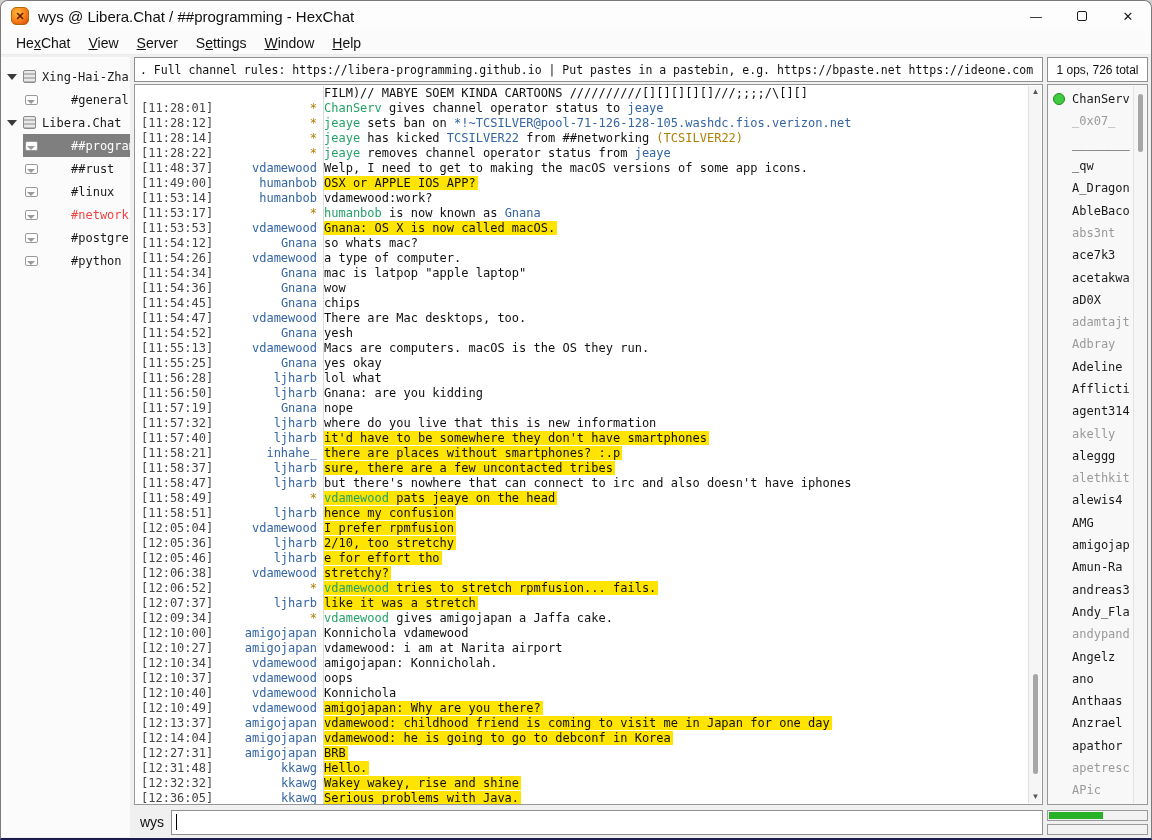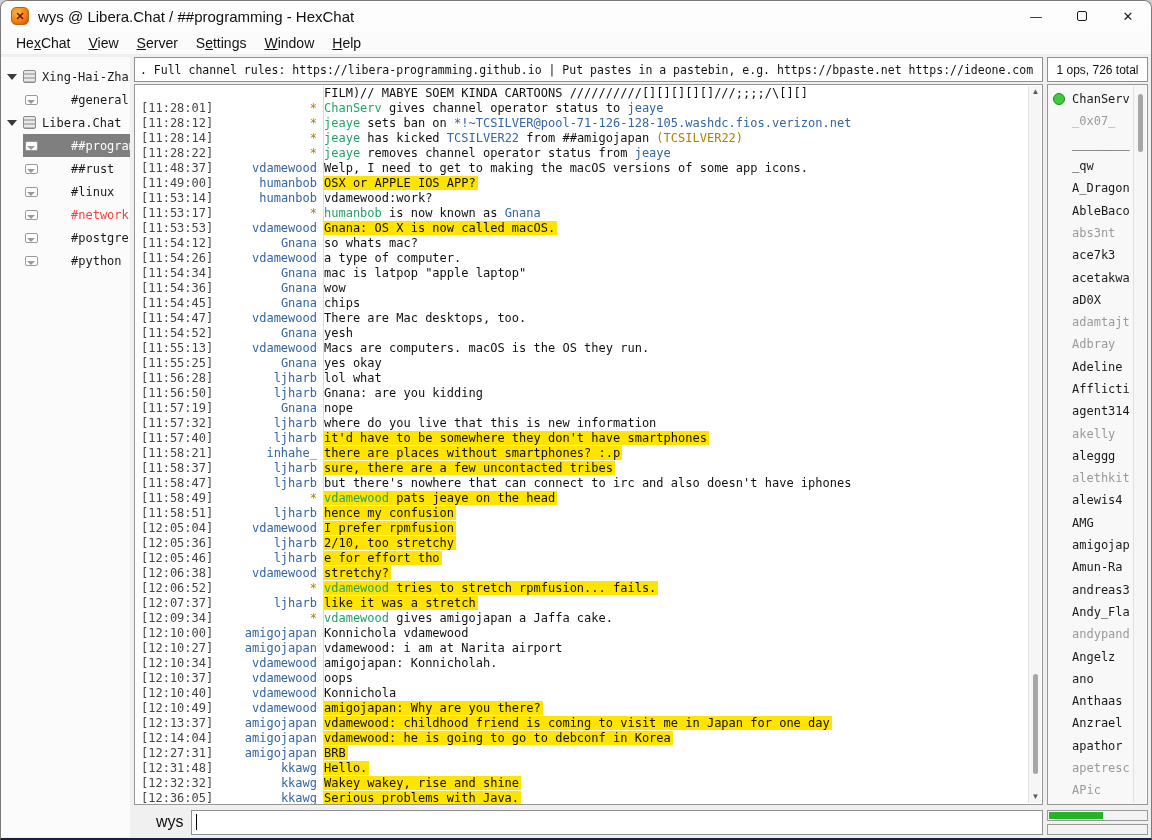--- a/index.html
+++ b/index.html
@@ -77,21 +77,21 @@
     overflow:hidden; padding-top:2px; }
   .users { position:absolute; top:3px; left:0; right:12px; bottom:0; overflow:hidden; }
   .user-row { height:22.3px; display:flex; align-items:center; font:12px "DejaVu Sans Mono",monospace; color:#1a1a1a;
     padding-left:5px; white-space:pre; overflow:hidden; }
   .uicon { width:19px; flex:none; display:flex; align-items:center; }
   .opdot { width:12px; height:12px; border-radius:50%; background:#3ecc3e; border:1px solid #1f8a1f; }
   .user-row.away .uname { color:#9a9a9a; }
 
   
   .inputrow { grid-column:2; grid-row:3; display:flex; align-items:center; gap:7px; }
-  .nicklabel { font-size:16px; color:#111; padding-left:6px;margin-left:16px; }
+  .nicklabel { font-size:14px; color:#111; padding-left:6px; }
   .inputfield { flex:1; height:25px; background:#fff; border:1px solid #8f8f8f; display:flex; align-items:center;
     padding-left:4px; }
   .caret { width:1px; height:16px; background:#000; }
 
   .meters { grid-column:3; grid-row:3; display:flex; flex-direction:column; gap:3px; justify-content:center; }
   .meter { height:11px; border:1px solid #9a9a9a; background:#f3f3f3; position:relative; }
   .meter-fill { position:absolute; left:1px; top:1px; bottom:1px; width:55%; background:#27b227; }
 </style>
 </head>
 <body>
@@ -164,21 +164,21 @@
 
     <div class="topicbar">. Full channel rules: https://libera-programming.github.io | Put pastes in a pastebin, e.g. https://bpaste.net https://ideone.com</div>
 
     <div class="usercount">1 ops, 726 total</div>
 
     <div class="chatwrap">
       <div class="chatlines" id="chatlines">
           <div class="chat-row"><span class="ts"></span><span class="nick"></span><span class="msgwrap"><span class="msg"><span>FILM)// MABYE SOEM KINDA CARTOONS //////////[][][][][]///;;;;/\[][]</span></span></span></div>
           <div class="chat-row"><span class="ts">[11:28:01]</span><span class="nick star">*</span><span class="msgwrap"><span class="msg"><span class="c-green">ChanServ</span><span> gives channel operator status to </span><span class="c-blue">jeaye</span></span></span></div>
           <div class="chat-row"><span class="ts">[11:28:12]</span><span class="nick star">*</span><span class="msgwrap"><span class="msg"><span class="c-green">jeaye</span><span> sets ban on </span><span class="c-blue">*!~TCSILVER@pool-71-126-128-105.washdc.fios.verizon.net</span></span></span></div>
-          <div class="chat-row"><span class="ts">[11:28:14]</span><span class="nick star">*</span><span class="msgwrap"><span class="msg"><span class="c-green">jeaye</span><span> has kicked </span><span class="c-blue">TCSILVER22</span><span> from ##amigojapan </span><span class="c-olive">(TCSILVER22)</span></span></span></div>
+          <div class="chat-row"><span class="ts">[11:28:14]</span><span class="nick star">*</span><span class="msgwrap"><span class="msg"><span class="c-green">jeaye</span><span> has kicked </span><span class="c-blue">TCSILVER22</span><span> from ##networking </span><span class="c-olive">(TCSILVER22)</span></span></span></div>
           <div class="chat-row"><span class="ts">[11:28:22]</span><span class="nick star">*</span><span class="msgwrap"><span class="msg"><span class="c-green">jeaye</span><span> removes channel operator status from </span><span class="c-blue">jeaye</span></span></span></div>
           <div class="chat-row"><span class="ts">[11:48:37]</span><span class="nick">vdamewood</span><span class="msgwrap"><span class="msg"><span>Welp, I need to get to making the macOS versions of some app icons.</span></span></span></div>
           <div class="chat-row"><span class="ts">[11:49:00]</span><span class="nick">humanbob</span><span class="msgwrap"><span class="msg hl"><span>OSX or APPLE IOS APP?</span></span></span></div>
           <div class="chat-row"><span class="ts">[11:53:14]</span><span class="nick">humanbob</span><span class="msgwrap"><span class="msg"><span>vdamewood:work?</span></span></span></div>
           <div class="chat-row"><span class="ts">[11:53:17]</span><span class="nick star">*</span><span class="msgwrap"><span class="msg"><span class="c-green">humanbob</span><span> is now known as </span><span class="c-blue">Gnana</span></span></span></div>
           <div class="chat-row"><span class="ts">[11:53:53]</span><span class="nick">vdamewood</span><span class="msgwrap"><span class="msg hl"><span>Gnana: OS X is now called macOS.</span></span></span></div>
           <div class="chat-row"><span class="ts">[11:54:12]</span><span class="nick">Gnana</span><span class="msgwrap"><span class="msg"><span>so whats mac?</span></span></span></div>
           <div class="chat-row"><span class="ts">[11:54:26]</span><span class="nick">vdamewood</span><span class="msgwrap"><span class="msg"><span>a type of computer.</span></span></span></div>
           <div class="chat-row"><span class="ts">[11:54:34]</span><span class="nick">Gnana</span><span class="msgwrap"><span class="msg"><span>mac is latpop "apple laptop"</span></span></span></div>
           <div class="chat-row"><span class="ts">[11:54:36]</span><span class="nick">Gnana</span><span class="msgwrap"><span class="msg"><span>wow</span></span></span></div>

